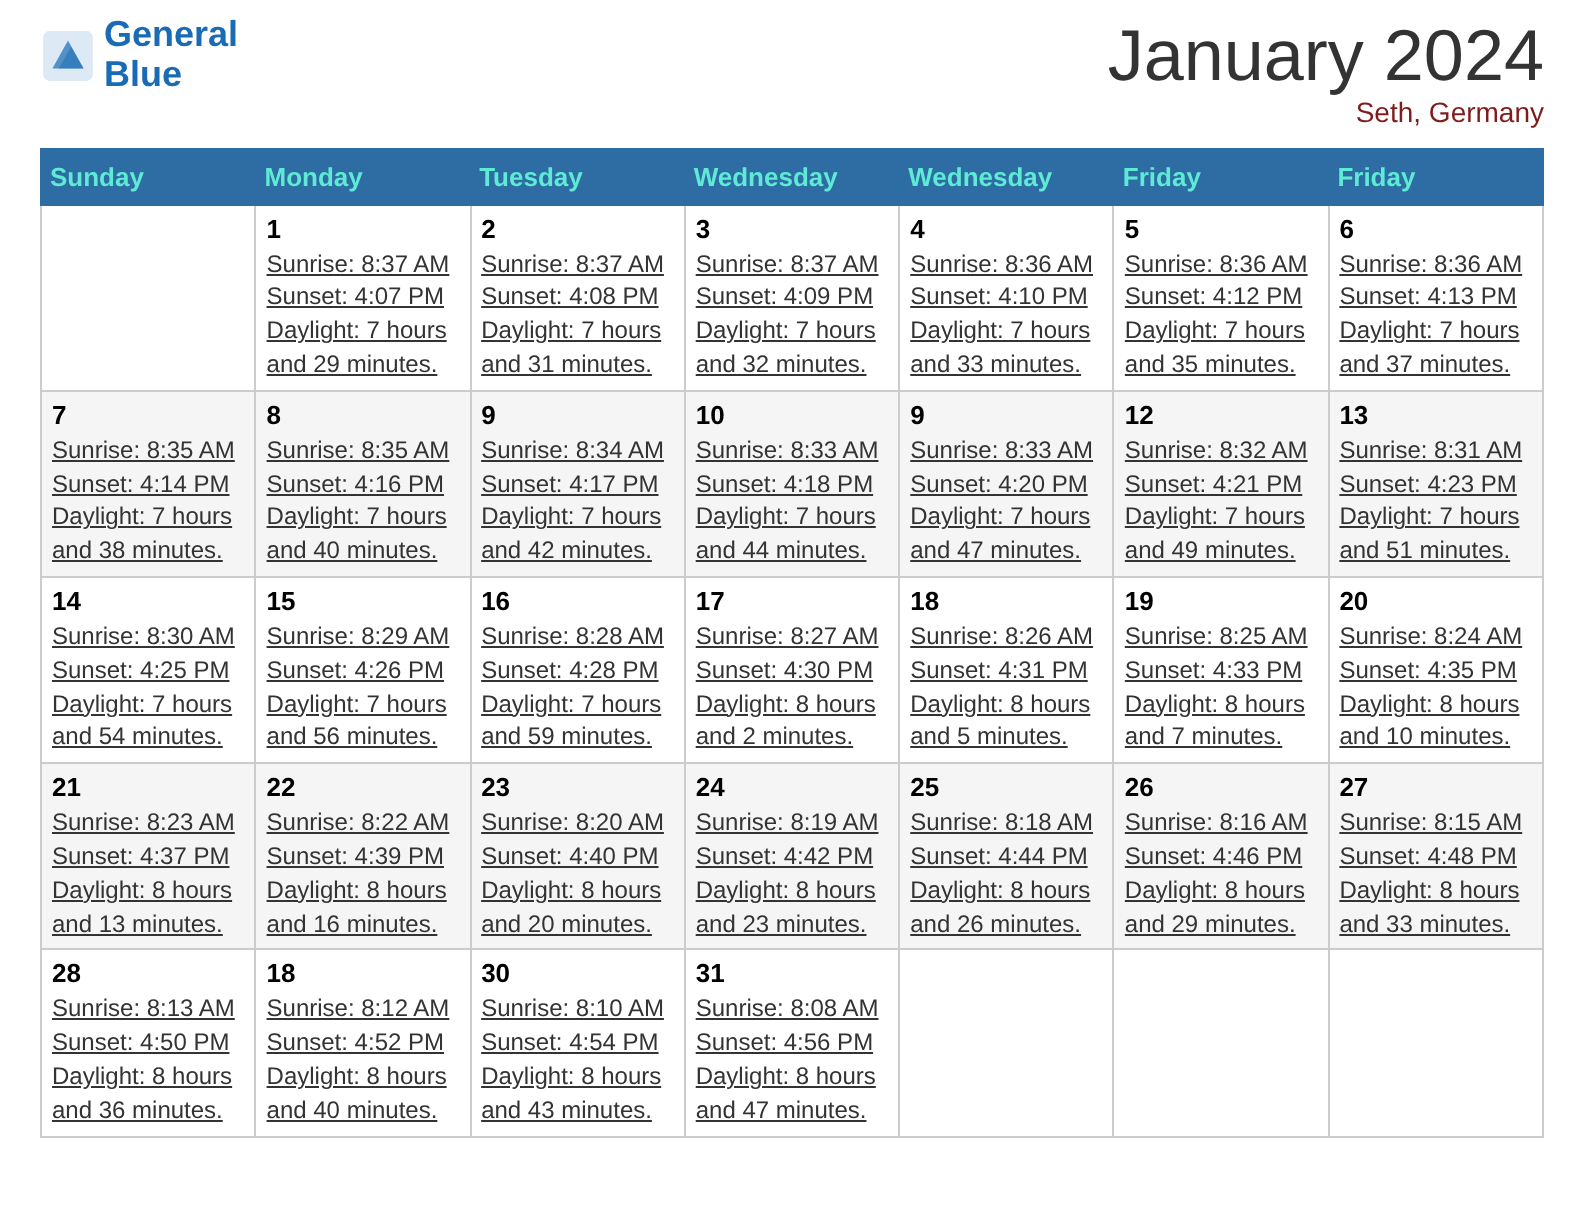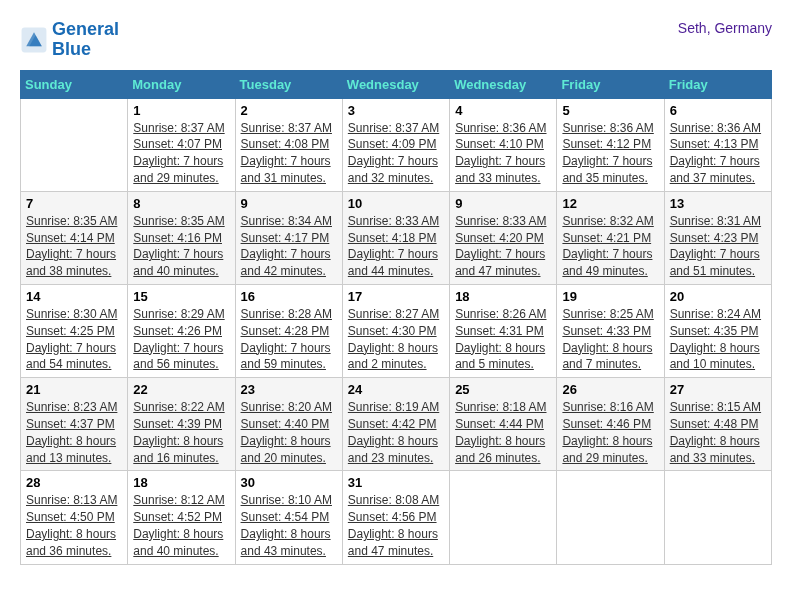--- a/index.html
+++ b/index.html
@@ -6,21 +6,21 @@
     body {
       font-family: Arial, sans-serif;
       background: #fff;
       width: 792px;
       height: 612px;
       overflow: hidden;
     }
     .page {
       width: 792px;
       min-height: 612px;
-      padding: 20px 20px 10px 20px;
+      padding: 8px 20px 10px 20px;
     }
     .header {
       display: flex;
       justify-content: space-between;
       align-items: flex-start;
       margin-bottom: 10px;
     }
     .logo {
       display: flex;
       align-items: center;
@@ -43,21 +43,21 @@
       text-align: right;
     }
     .month-title {
       font-size: 36px;
       font-weight: normal;
       color: #333;
       line-height: 1.1;
     }
     .location {
       font-size: 14px;
-      color: #4c1d95;
+      color: #7f1d1d;
     }
     table {
       width: 100%;
       border-collapse: collapse;
       font-size: 11px;
     }
     thead tr th {
       background: #2e6da4;
       color: #5eead4;
       padding: 6px 4px;
@@ -107,20 +107,21 @@
         <rect x="2" y="2" width="32" height="32" rx="4" fill="#1a6bb5" opacity="0.15"></rect>
         <polygon points="8,26 18,8 28,26" fill="#1a6bb5" opacity="0.7"></polygon>
         <polygon points="20,26 28,12 36,26" fill="#1a6bb5" opacity="0.5" transform="translate(-8,0)"></polygon>
       </svg>
       <div class="logo-text">
         <div><span>General</span></div>
         <div><span>Blue</span></div>
       </div>
     </div>
     <div class="title-block">
+      <div class="month-title">January 2024</div>
       <div class="location">Seth, Germany</div>
     </div>
   </div>
 
   <table>
     <thead>
       <tr>
       <th>Sunday</th>
           <th>Monday</th>
           <th>Tuesday</th>

